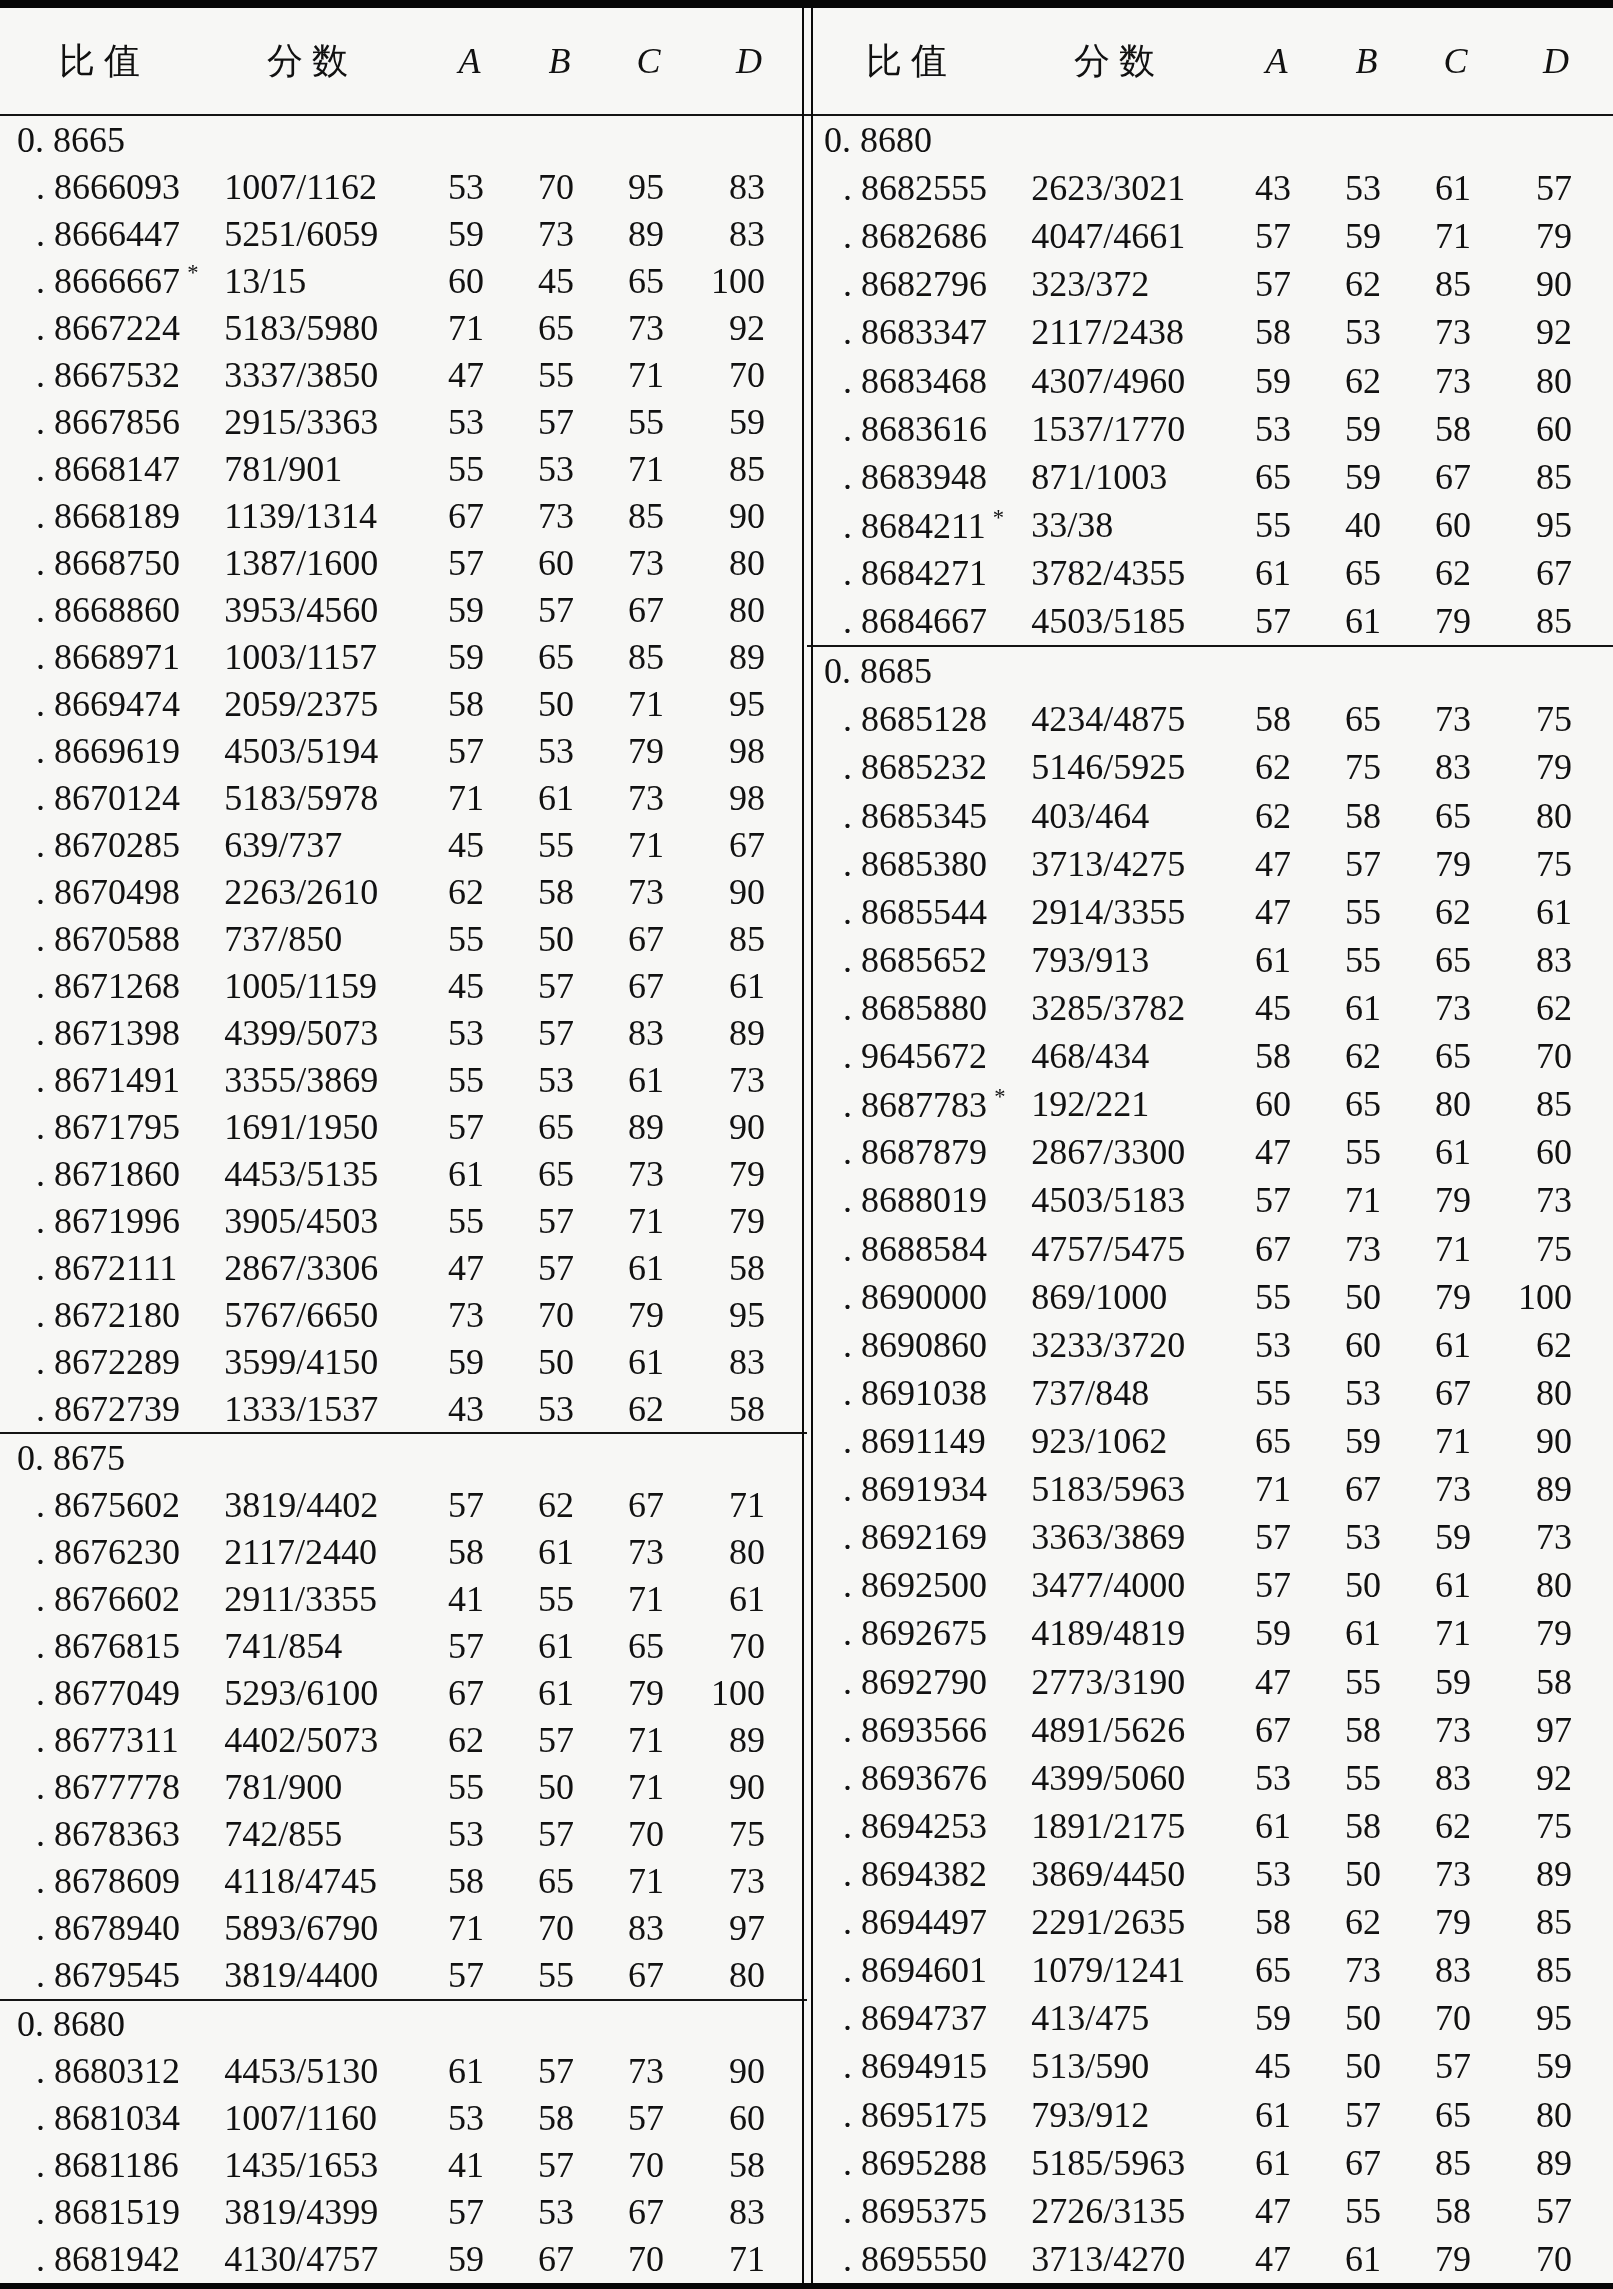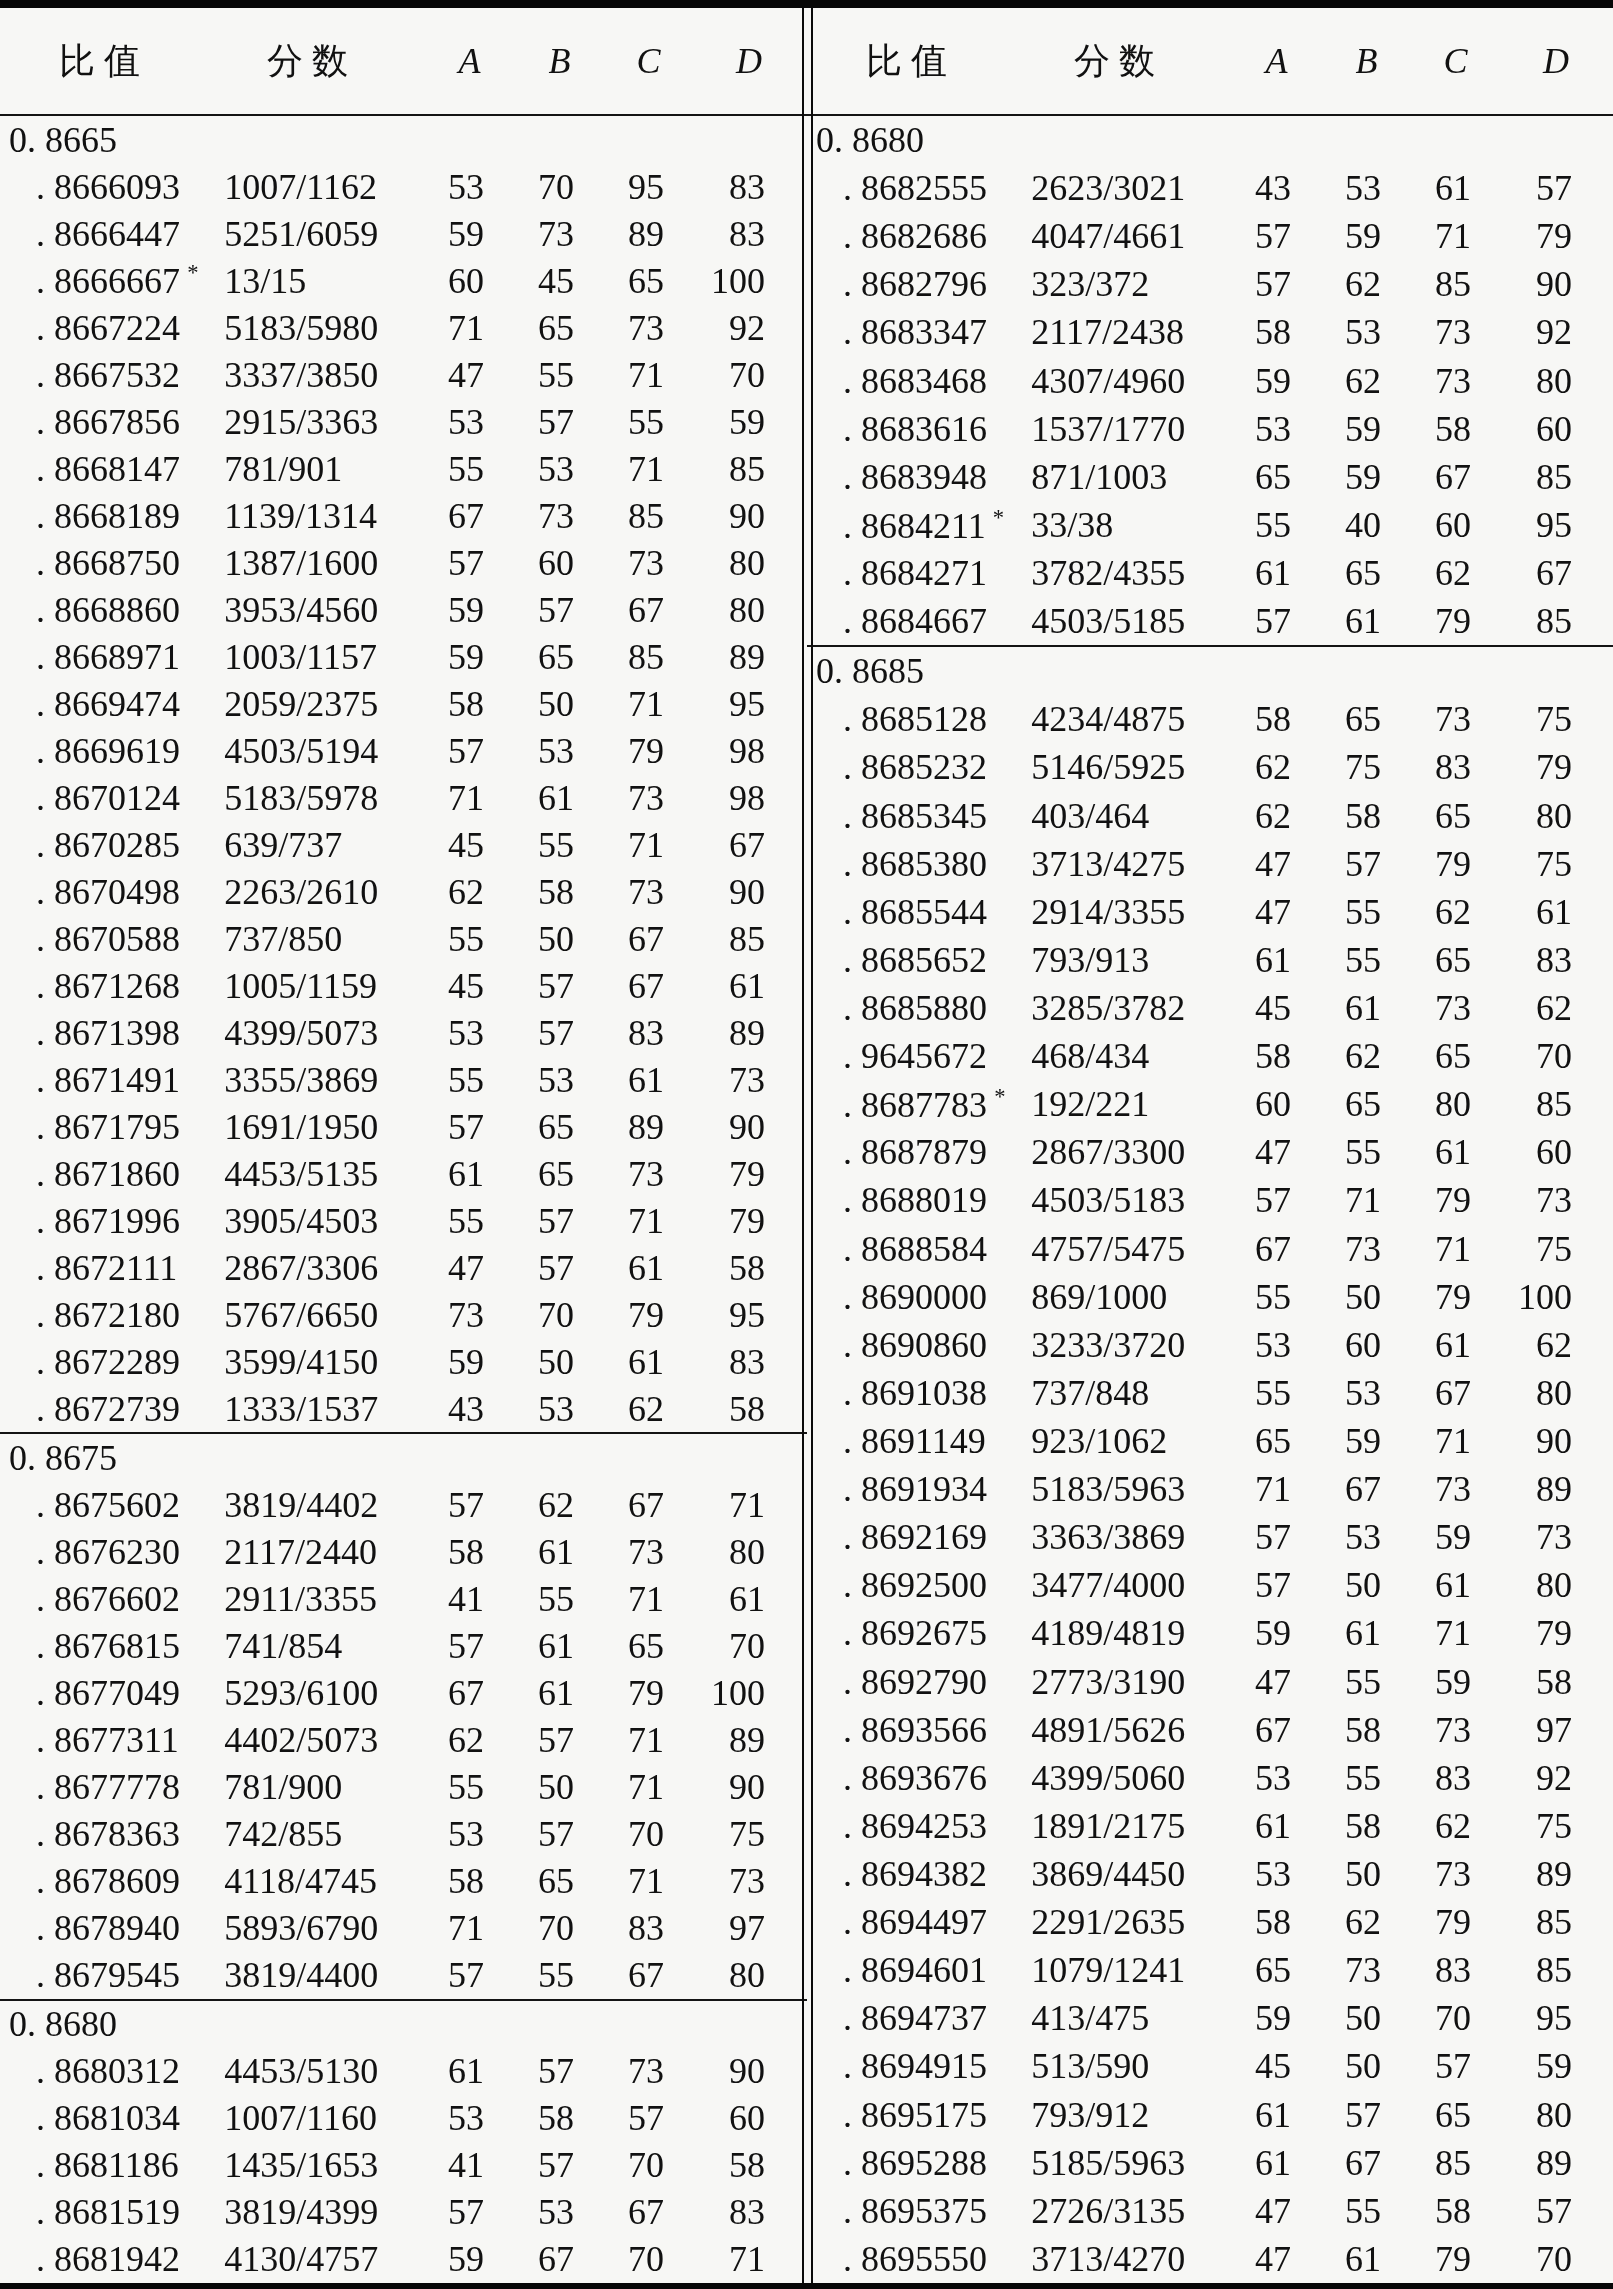--- a/index.html
+++ b/index.html
@@ -39,21 +39,21 @@
     align-items:center;
     box-sizing:border-box;
   }
   .rule{border-top:2.7px solid #141414;font-family:Liberation Serif, serif;}
   .hcell{font-size:36px;line-height:1;}
   .hcell.cjk{text-align:center;letter-spacing:9px;}
   .hcell.lat{font-style:italic;text-align:right;padding-right:3.6px;}
   .hcell.lat.d{padding-right:44px;}
   .cell{font-size:36px;line-height:1;white-space:nowrap;}
   .ratio{padding-left:36px;}
-  .section-label{padding-left:9px;}
+  .section-label{padding-left:17px;}
   .fraction{padding-left:16.3px;}
   .num{text-align:right;}
   .num.d{padding-right:41px;}
   sup.star{font-size:22.6px;margin-left:7.2px;vertical-align:12.7px;}
   .divider{
     position:absolute;
     left:802px;top:0;bottom:0;width:11px;
     border-left:2.7px solid #0a0a0a;
     border-right:2.7px solid #0a0a0a;
     box-sizing:border-box;

